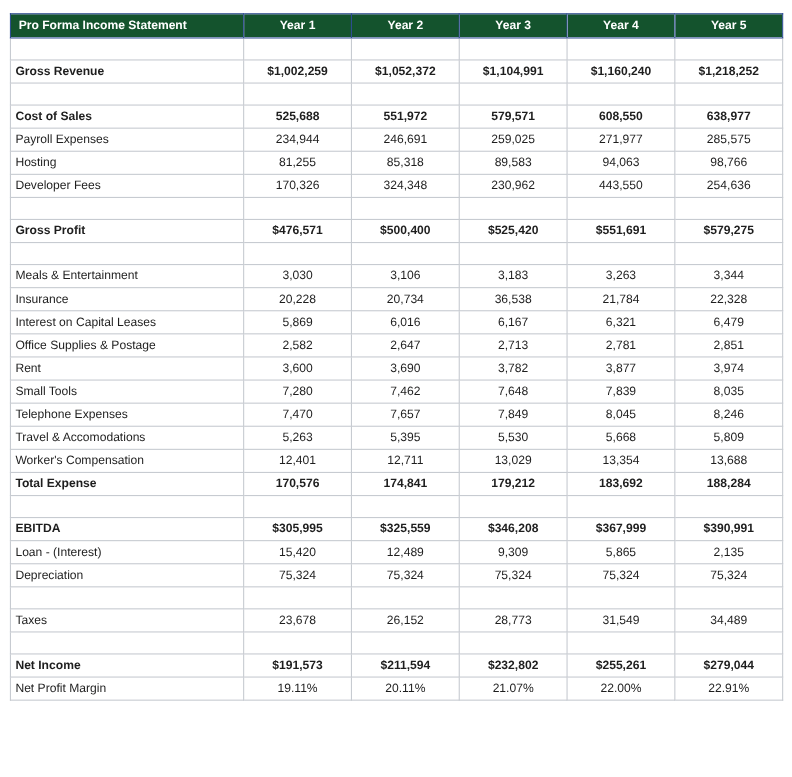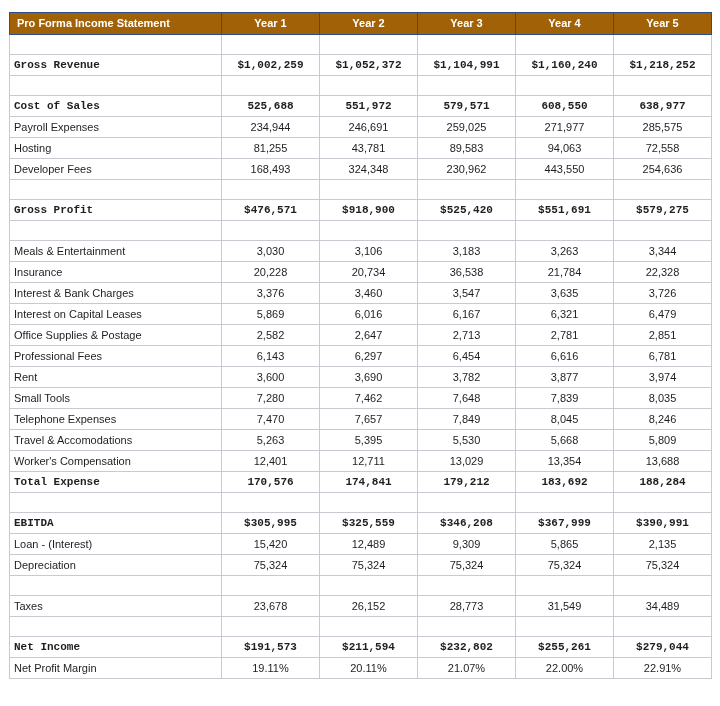--- a/index.html
+++ b/index.html
@@ -26,42 +26,41 @@
   table.income th, table.income td {
     border: 1px solid #c7cbd1;
     padding: 0 4px;
     height: 20px;
     line-height: 20px;
     white-space: nowrap;
     overflow: hidden;
     vertical-align: middle;
   }
   table.income thead th {
-    background: #a16207;
+    background: #14532d;
     color: #ffffff;
     font-weight: bold;
     border: 1px solid #2e4d8f;
     height: 21px;
     line-height: 21px;
     text-align: center;
   }
   table.income thead th.label {
     text-align: left;
     padding-left: 7px;
   }
   td.label {
     text-align: left;
     padding-left: 7px;
   }
   td.val {
     text-align: center;
   }
   tr.bold td {
     font-weight: bold;
-    font-family: Liberation Mono, monospace;
   }
   tr.spacer td {
     height: 19px;
     line-height: 19px;
   }
 </style>
 </head>
 <body>
 
 <div class="sheet">
@@ -121,45 +120,45 @@
           <td class="label">Payroll Expenses</td>
           <td class="val">234,944</td>
           <td class="val">246,691</td>
           <td class="val">259,025</td>
           <td class="val">271,977</td>
           <td class="val">285,575</td>
         </tr>
         <tr>
           <td class="label">Hosting</td>
           <td class="val">81,255</td>
-          <td class="val">43,781</td>
+          <td class="val">85,318</td>
           <td class="val">89,583</td>
           <td class="val">94,063</td>
-          <td class="val">72,558</td>
+          <td class="val">98,766</td>
         </tr>
         <tr>
           <td class="label">Developer Fees</td>
-          <td class="val">168,493</td>
+          <td class="val">170,326</td>
           <td class="val">324,348</td>
           <td class="val">230,962</td>
           <td class="val">443,550</td>
           <td class="val">254,636</td>
         </tr>
         <tr class="spacer">
           <td class="label"></td>
           <td class="val"></td>
           <td class="val"></td>
           <td class="val"></td>
           <td class="val"></td>
           <td class="val"></td>
         </tr>
         <tr class="bold">
           <td class="label">Gross Profit</td>
           <td class="val">$476,571</td>
-          <td class="val">$918,900</td>
+          <td class="val">$500,400</td>
           <td class="val">$525,420</td>
           <td class="val">$551,691</td>
           <td class="val">$579,275</td>
         </tr>
         <tr class="spacer">
           <td class="label"></td>
           <td class="val"></td>
           <td class="val"></td>
           <td class="val"></td>
           <td class="val"></td>
@@ -175,52 +174,36 @@
         </tr>
         <tr>
           <td class="label">Insurance</td>
           <td class="val">20,228</td>
           <td class="val">20,734</td>
           <td class="val">36,538</td>
           <td class="val">21,784</td>
           <td class="val">22,328</td>
         </tr>
         <tr>
-          <td class="label">Interest &amp; Bank Charges</td>
-          <td class="val">3,376</td>
-          <td class="val">3,460</td>
-          <td class="val">3,547</td>
-          <td class="val">3,635</td>
-          <td class="val">3,726</td>
-        </tr>
-        <tr>
           <td class="label">Interest on Capital Leases</td>
           <td class="val">5,869</td>
           <td class="val">6,016</td>
           <td class="val">6,167</td>
           <td class="val">6,321</td>
           <td class="val">6,479</td>
         </tr>
         <tr>
           <td class="label">Office Supplies &amp; Postage</td>
           <td class="val">2,582</td>
           <td class="val">2,647</td>
           <td class="val">2,713</td>
           <td class="val">2,781</td>
           <td class="val">2,851</td>
         </tr>
         <tr>
-          <td class="label">Professional Fees</td>
-          <td class="val">6,143</td>
-          <td class="val">6,297</td>
-          <td class="val">6,454</td>
-          <td class="val">6,616</td>
-          <td class="val">6,781</td>
-        </tr>
-        <tr>
           <td class="label">Rent</td>
           <td class="val">3,600</td>
           <td class="val">3,690</td>
           <td class="val">3,782</td>
           <td class="val">3,877</td>
           <td class="val">3,974</td>
         </tr>
         <tr>
           <td class="label">Small Tools</td>
           <td class="val">7,280</td>

